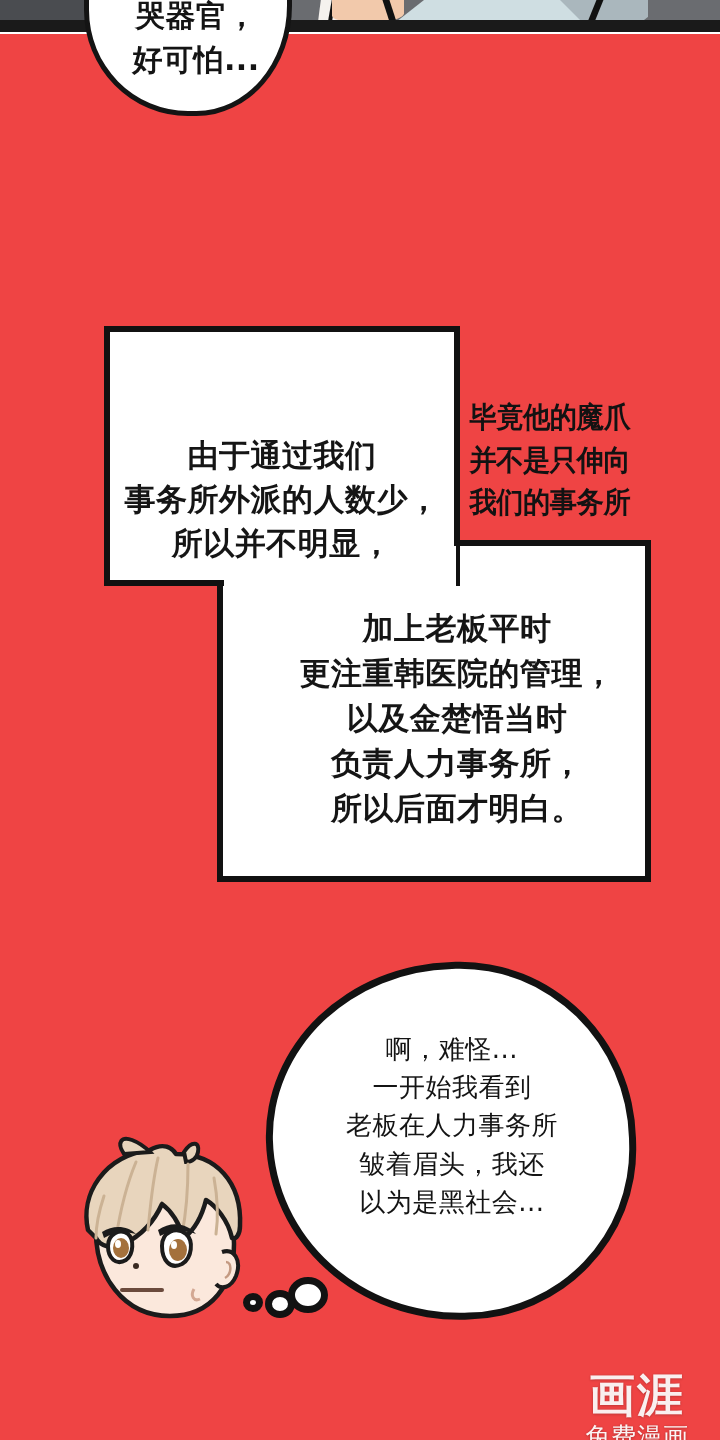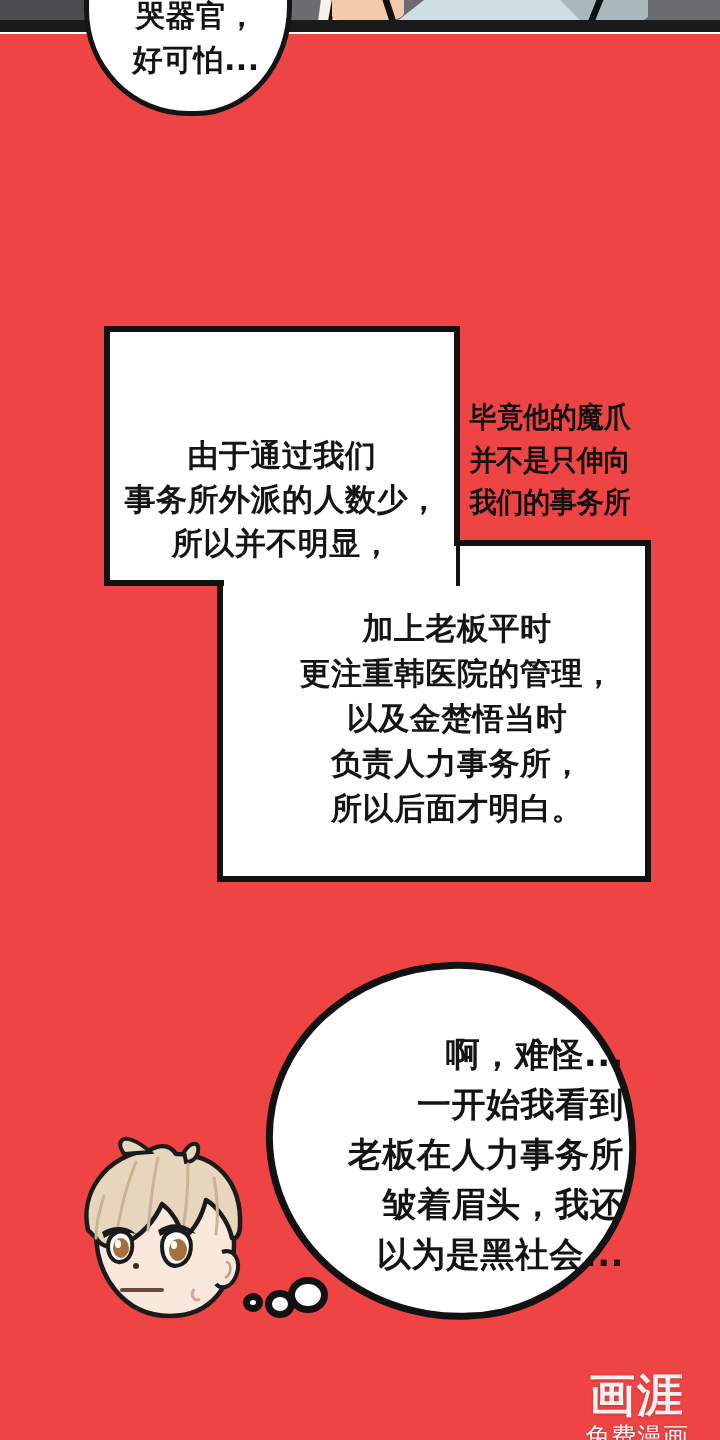--- a/index.html
+++ b/index.html
@@ -219,25 +219,25 @@
     background: #ffffff;
     box-sizing: border-box;
     z-index: 3;
     transform: rotate(-1.5deg);
   }
   .thought-text {
     position: absolute;
     left: 280px;
     top: 1030px;
     width: 344px;
-    text-align: right;
-    font-size: 34px;
+    text-align: center;
+    font-size: 26px;
     line-height: 1.47;
     color: #141414;
-    font-weight: 700;
+    font-weight: 400;
     letter-spacing: 0.5px;
     white-space: pre-line;
     z-index: 6;
   }
   .tb-dot {
     position: absolute;
     border: 7px solid #121212;
     border-radius: 50%;
     background: #ffffff;
     box-sizing: border-box;

